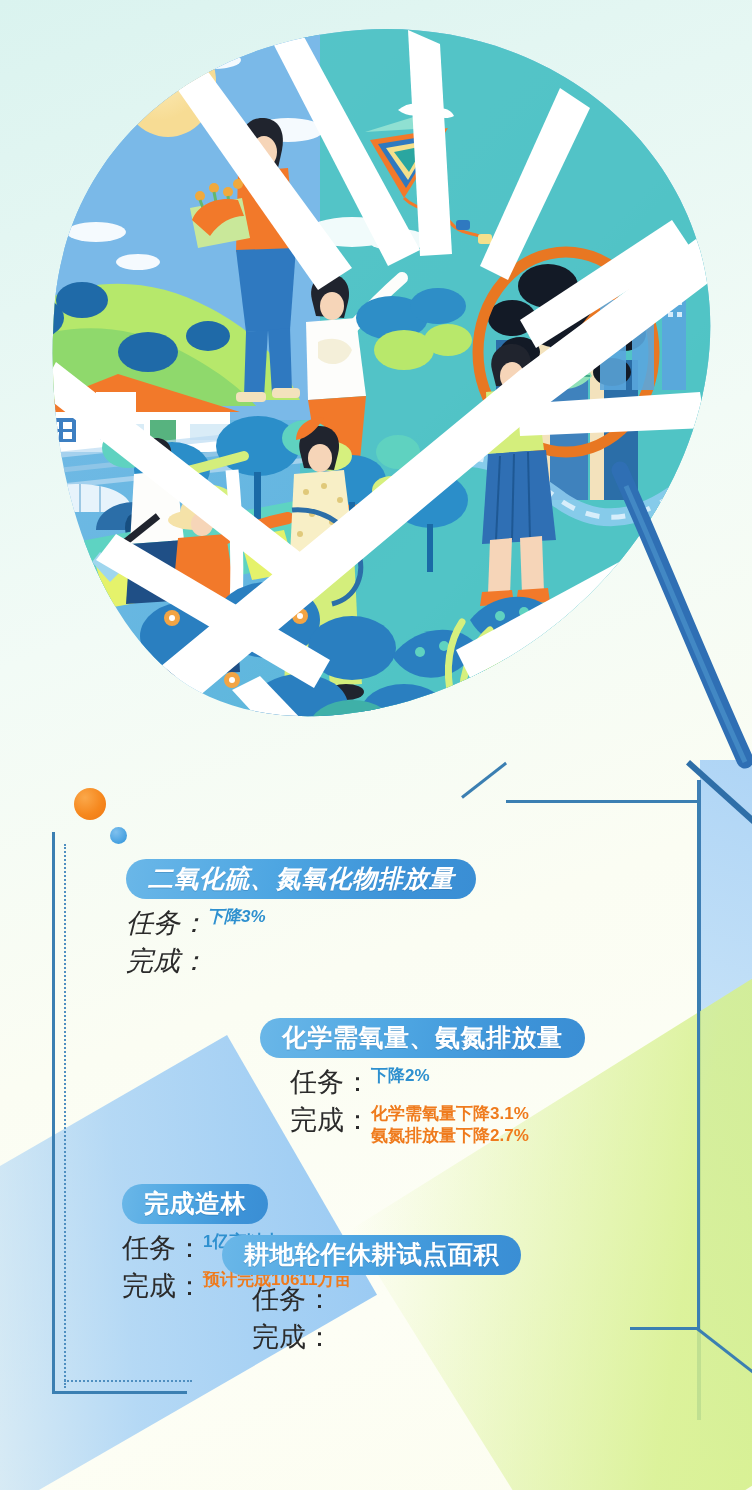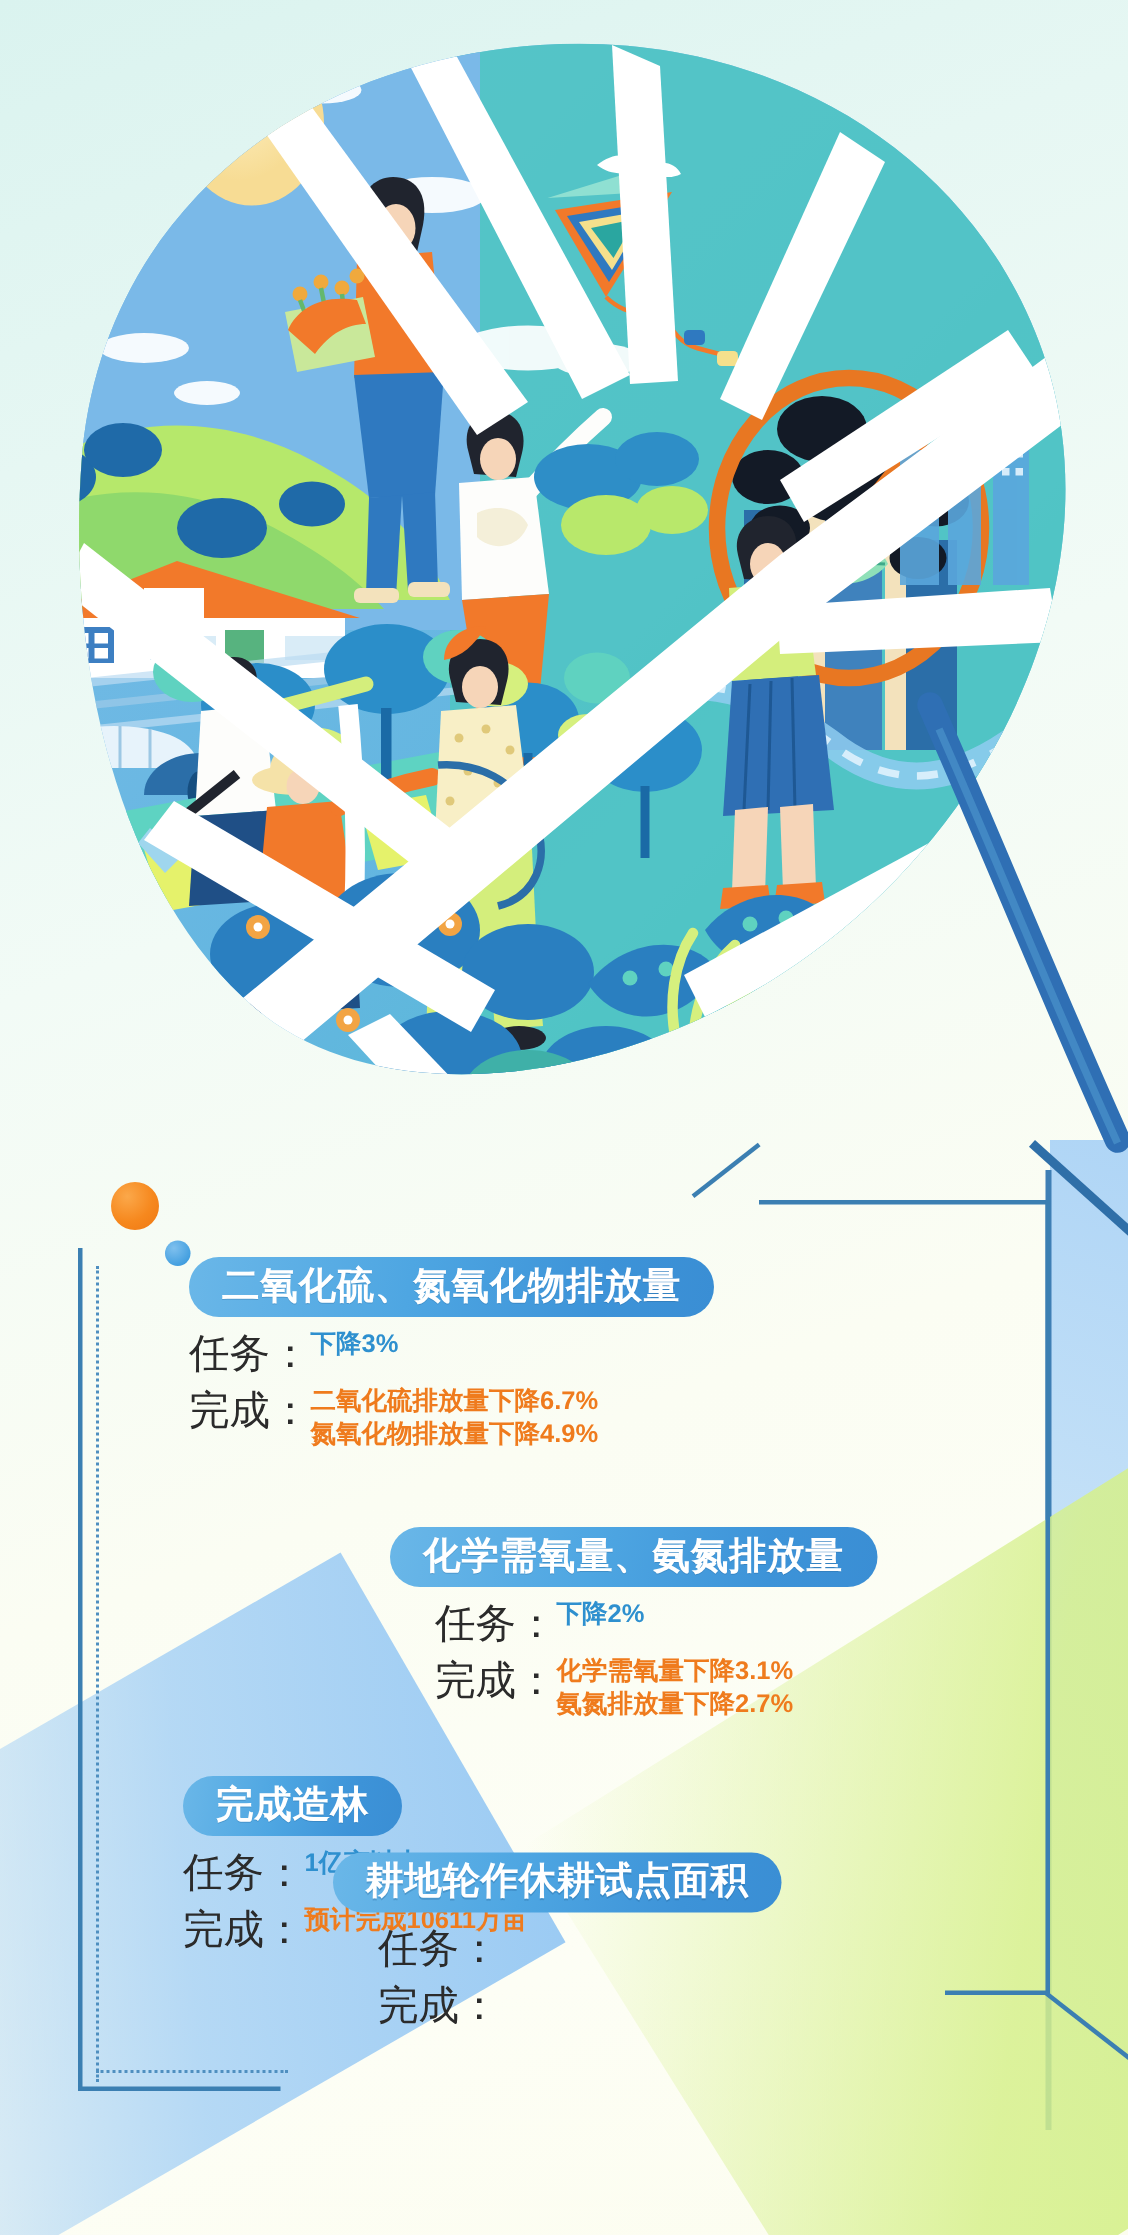--- a/index.html
+++ b/index.html
@@ -80,21 +80,21 @@
   .lbl{
     color:#2b2b2b;font-size:27px;line-height:1.32;font-weight:400;
     flex:0 0 auto;
   }
   .vals{display:flex;flex-direction:column;}
   .val{font-size:17px;line-height:1.32;font-weight:bold;white-space:nowrap;text-align:right;}
   .val.blue{color:#2e90cf;}
   .val.orange{color:#ef7b1d;}
 
   
-  #block-1{left:126px;top:838px;}
+  #block-1{left:126px;top:859px;font-style:italic;}
   #block-2{left:260px;top:1018px;}
   #block-3{left:122px;top:1184px;}
   #block-4{left:222px;top:1235px;}
   #block-2 .rows,#block-4 .rows{align-items:flex-start;}
   #block-2 .row,#block-4 .row{margin-left:30px;}
 </style>
 </head>
 <body>
 
 <div id="page">
@@ -542,24 +542,20 @@
     <div class="pill">二氧化硫、氮氧化物排放量</div>
     <div class="rows">
       <div class="row">
         <span class="lbl">任务：</span>
         <span class="vals">
           <span class="val blue">下降3%</span>
         </span>
       </div>
       <div class="row">
         <span class="lbl">完成：</span>
-        <span class="vals">
-          <span class="val orange">二氧化硫排放量下降6.7%</span>
-          <span class="val orange">氮氧化物排放量下降4.9%</span>
-        </span>
       </div>
     </div>
   </div>
 
   <div class="block" id="block-2">
     <div class="pill">化学需氧量、氨氮排放量</div>
     <div class="rows">
       <div class="row">
         <span class="lbl">任务：</span>
         <span class="vals">

